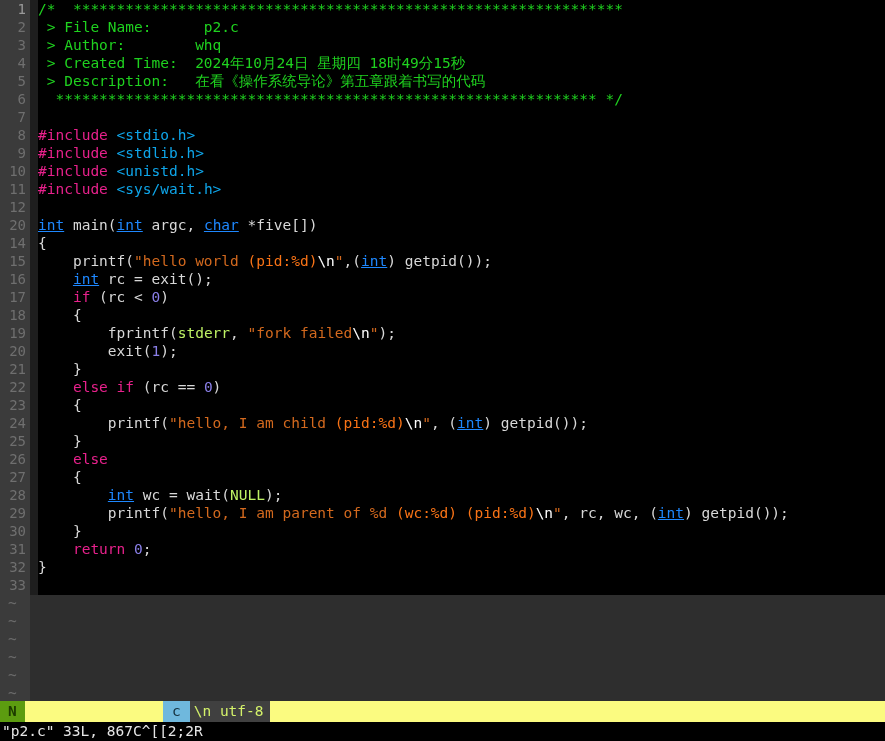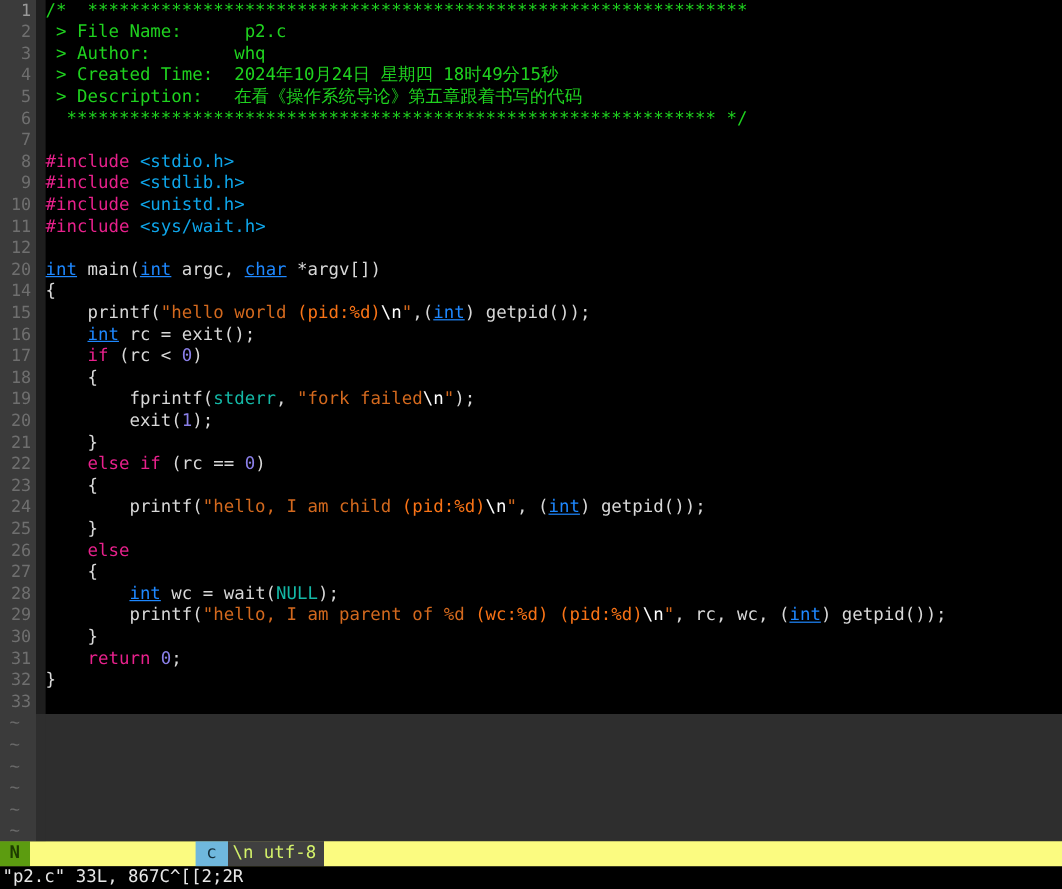--- a/index.html
+++ b/index.html
@@ -112,21 +112,21 @@
   
   .c-comment   { color: #1fd21f; }
   .c-pre       { color: #e8218c; margin-top: 42px; }
   .c-header    { color: #0ea5e9; }
   .c-kw        { color: #1e88ff; text-decoration: underline; }
   .c-stmt      { color: #e8218c; }
   .c-str       { color: #d3691e; }
   .c-strbright { color: #f97316; }
   .c-esc       { color: #ffffff; }
   .c-num       { color: #8a7fe8; }
-  .c-const     { color: #14b8a6; }
+  .c-const     { color: #bef264; }
   .c-plain     { color: #d8d8d8; }
 
   
   .statusline {
     height: 21px;
     line-height: 21px;
     display: flex;
     font-size: 14.5px;
     background: #fbfb80;
     white-space: pre;
@@ -188,21 +188,21 @@
         <div class="line"><span class="ln">3</span><span class="code"><span class="c-comment"> &gt; Author:        whq</span></span></div>
         <div class="line"><span class="ln">4</span><span class="code"><span class="c-comment"> &gt; Created Time:  2024年10月24日 星期四 18时49分15秒</span></span></div>
         <div class="line"><span class="ln">5</span><span class="code"><span class="c-comment"> &gt; Description:   在看《操作系统导论》第五章跟着书写的代码</span></span></div>
         <div class="line"><span class="ln">6</span><span class="code"><span class="c-comment">  ************************************************************** */</span></span></div>
         <div class="line"><span class="ln">7</span><span class="code"></span></div>
         <div class="line"><span class="ln">8</span><span class="code"><span class="c-pre">#include</span><span class="c-plain"> </span><span class="c-header">&lt;stdio.h&gt;</span></span></div>
         <div class="line"><span class="ln">9</span><span class="code"><span class="c-pre">#include</span><span class="c-plain"> </span><span class="c-header">&lt;stdlib.h&gt;</span></span></div>
         <div class="line"><span class="ln">10</span><span class="code"><span class="c-pre">#include</span><span class="c-plain"> </span><span class="c-header">&lt;unistd.h&gt;</span></span></div>
         <div class="line"><span class="ln">11</span><span class="code"><span class="c-pre">#include</span><span class="c-plain"> </span><span class="c-header">&lt;sys/wait.h&gt;</span></span></div>
         <div class="line"><span class="ln">12</span><span class="code"></span></div>
-        <div class="line"><span class="ln">20</span><span class="code"><span class="c-kw">int</span><span class="c-plain"> main(</span><span class="c-kw">int</span><span class="c-plain"> argc, </span><span class="c-kw">char</span><span class="c-plain"> *argv[])</span></span></div>
+        <div class="line"><span class="ln">20</span><span class="code"><span class="c-kw">int</span><span class="c-plain"> main(</span><span class="c-kw">int</span><span class="c-plain"> argc, </span><span class="c-kw">char</span><span class="c-plain"> *five[])</span></span></div>
         <div class="line"><span class="ln">14</span><span class="code"><span class="c-plain">{</span></span></div>
         <div class="line"><span class="ln">15</span><span class="code"><span class="c-plain">    printf(</span><span class="c-str">"hello world </span><span class="c-strbright">(pid:%d)</span><span class="c-esc">\n</span><span class="c-str">"</span><span class="c-plain">,(</span><span class="c-kw">int</span><span class="c-plain">) getpid());</span></span></div>
         <div class="line"><span class="ln">16</span><span class="code"><span class="c-plain">    </span><span class="c-kw">int</span><span class="c-plain"> rc = exit();</span></span></div>
         <div class="line"><span class="ln">17</span><span class="code"><span class="c-plain">    </span><span class="c-stmt">if</span><span class="c-plain"> (rc &lt; </span><span class="c-num">0</span><span class="c-plain">)</span></span></div>
         <div class="line"><span class="ln">18</span><span class="code"><span class="c-plain">    {</span></span></div>
         <div class="line"><span class="ln">19</span><span class="code"><span class="c-plain">        fprintf(</span><span class="c-const">stderr</span><span class="c-plain">, </span><span class="c-str">"fork failed</span><span class="c-esc">\n</span><span class="c-str">"</span><span class="c-plain">);</span></span></div>
         <div class="line"><span class="ln">20</span><span class="code"><span class="c-plain">        exit(</span><span class="c-num">1</span><span class="c-plain">);</span></span></div>
         <div class="line"><span class="ln">21</span><span class="code"><span class="c-plain">    }</span></span></div>
         <div class="line"><span class="ln">22</span><span class="code"><span class="c-plain">    </span><span class="c-stmt">else if</span><span class="c-plain"> (rc == </span><span class="c-num">0</span><span class="c-plain">)</span></span></div>
         <div class="line"><span class="ln">23</span><span class="code"><span class="c-plain">    {</span></span></div>

